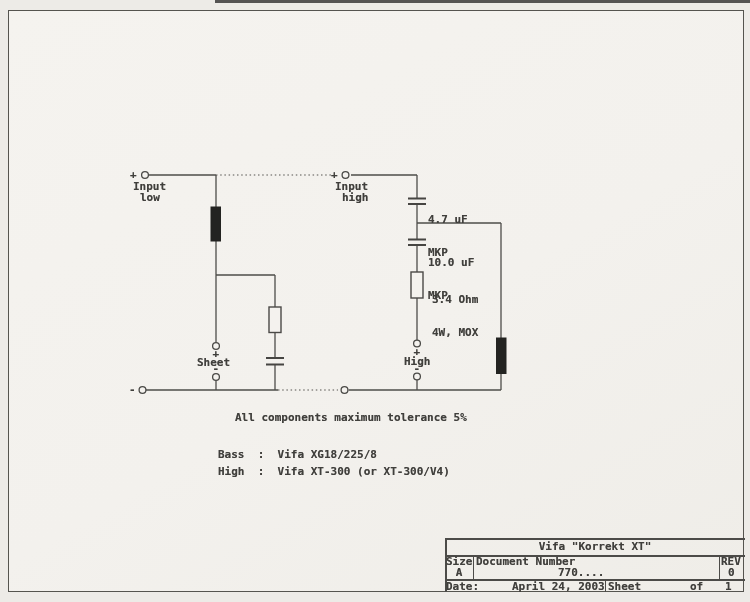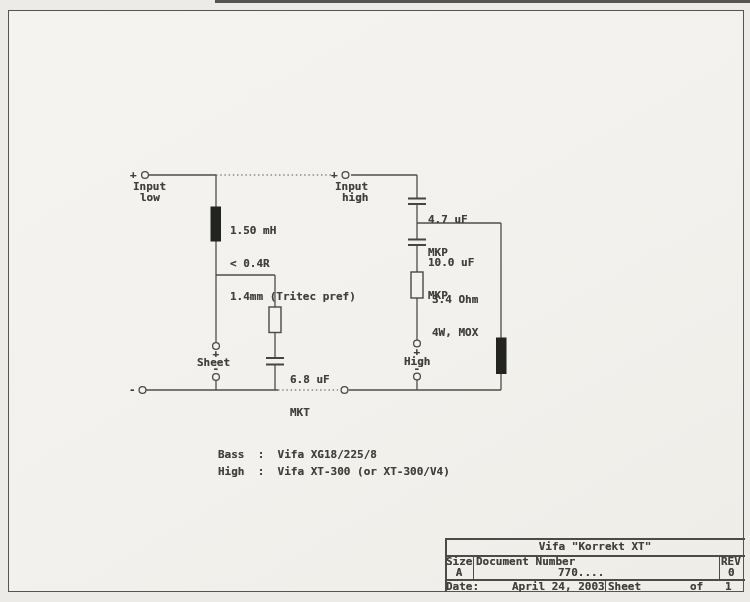--- a/index.html
+++ b/index.html
@@ -84,56 +84,48 @@
   <div class="t" style="left:130px;top:169px">+</div>
   <div class="t" style="left:133px;top:181px">Input</div>
   <div class="t" style="left:140px;top:192px">low</div>
 
   <div class="t" style="left:331px;top:169px">+</div>
   <div class="t" style="left:335px;top:181px">Input</div>
   <div class="t" style="left:342px;top:192px">high</div>
 
   <div class="t" style="left:129px;top:384px">-</div>
 
-  <div class="t comp" style="left:230px;top:204px">
-    <div>1.50 mH</div>
-    <div>&lt; 0.4R</div>
-    <div>1.4mm (Tritec pref)</div>
-  </div>
 
   <div class="t comp" style="left:428px;top:193px">
     <div>4.7 uF</div>
     <div>MKP</div>
   </div>
 
   <div class="t comp" style="left:428px;top:236px">
     <div>10.0 uF</div>
     <div>MKP</div>
   </div>
 
   <div class="t comp" style="left:432px;top:273px">
     <div>3.4 Ohm</div>
     <div>4W, MOX</div>
   </div>
 
 
-  <div class="t comp" style="left:290px;top:353px">
-    <div>6.8 uF</div>
-    <div>MKT</div>
-  </div>
 
 
   <div class="t" style="left:212.5px;top:348px">+</div>
   <div class="t" style="left:197px;top:357px">Sheet</div>
   <div class="t" style="left:212.5px;top:363px">-</div>
 
   <div class="t" style="left:413.5px;top:346px">+</div>
   <div class="t" style="left:404px;top:355.5px">High</div>
   <div class="t" style="left:413.5px;top:362.5px">-</div>
 
+  <div class="t" style="left:235px;top:412px">All components maximum tolerance 5%</div>
   <div class="t" style="left:218px;top:449px">Bass  :  Vifa XG18/225/8</div>
   <div class="t" style="left:218px;top:466px">High  :  Vifa XT-300 (or XT-300/V4)</div>
 
   <div>
     <div class="tbl-line" style="left:445px;top:538px;width:300px;height:1.6px"></div>
     <div class="tbl-line" style="left:445px;top:555px;width:300px;height:1.5px"></div>
     <div class="tbl-line" style="left:445px;top:579px;width:300px;height:1.5px"></div>
     <div class="tbl-line" style="left:445px;top:538px;width:1.5px;height:54px"></div>
     <div class="tbl-line" style="left:473px;top:555px;width:1.4px;height:24px"></div>
     <div class="tbl-line" style="left:719px;top:555px;width:1.4px;height:24px"></div>

